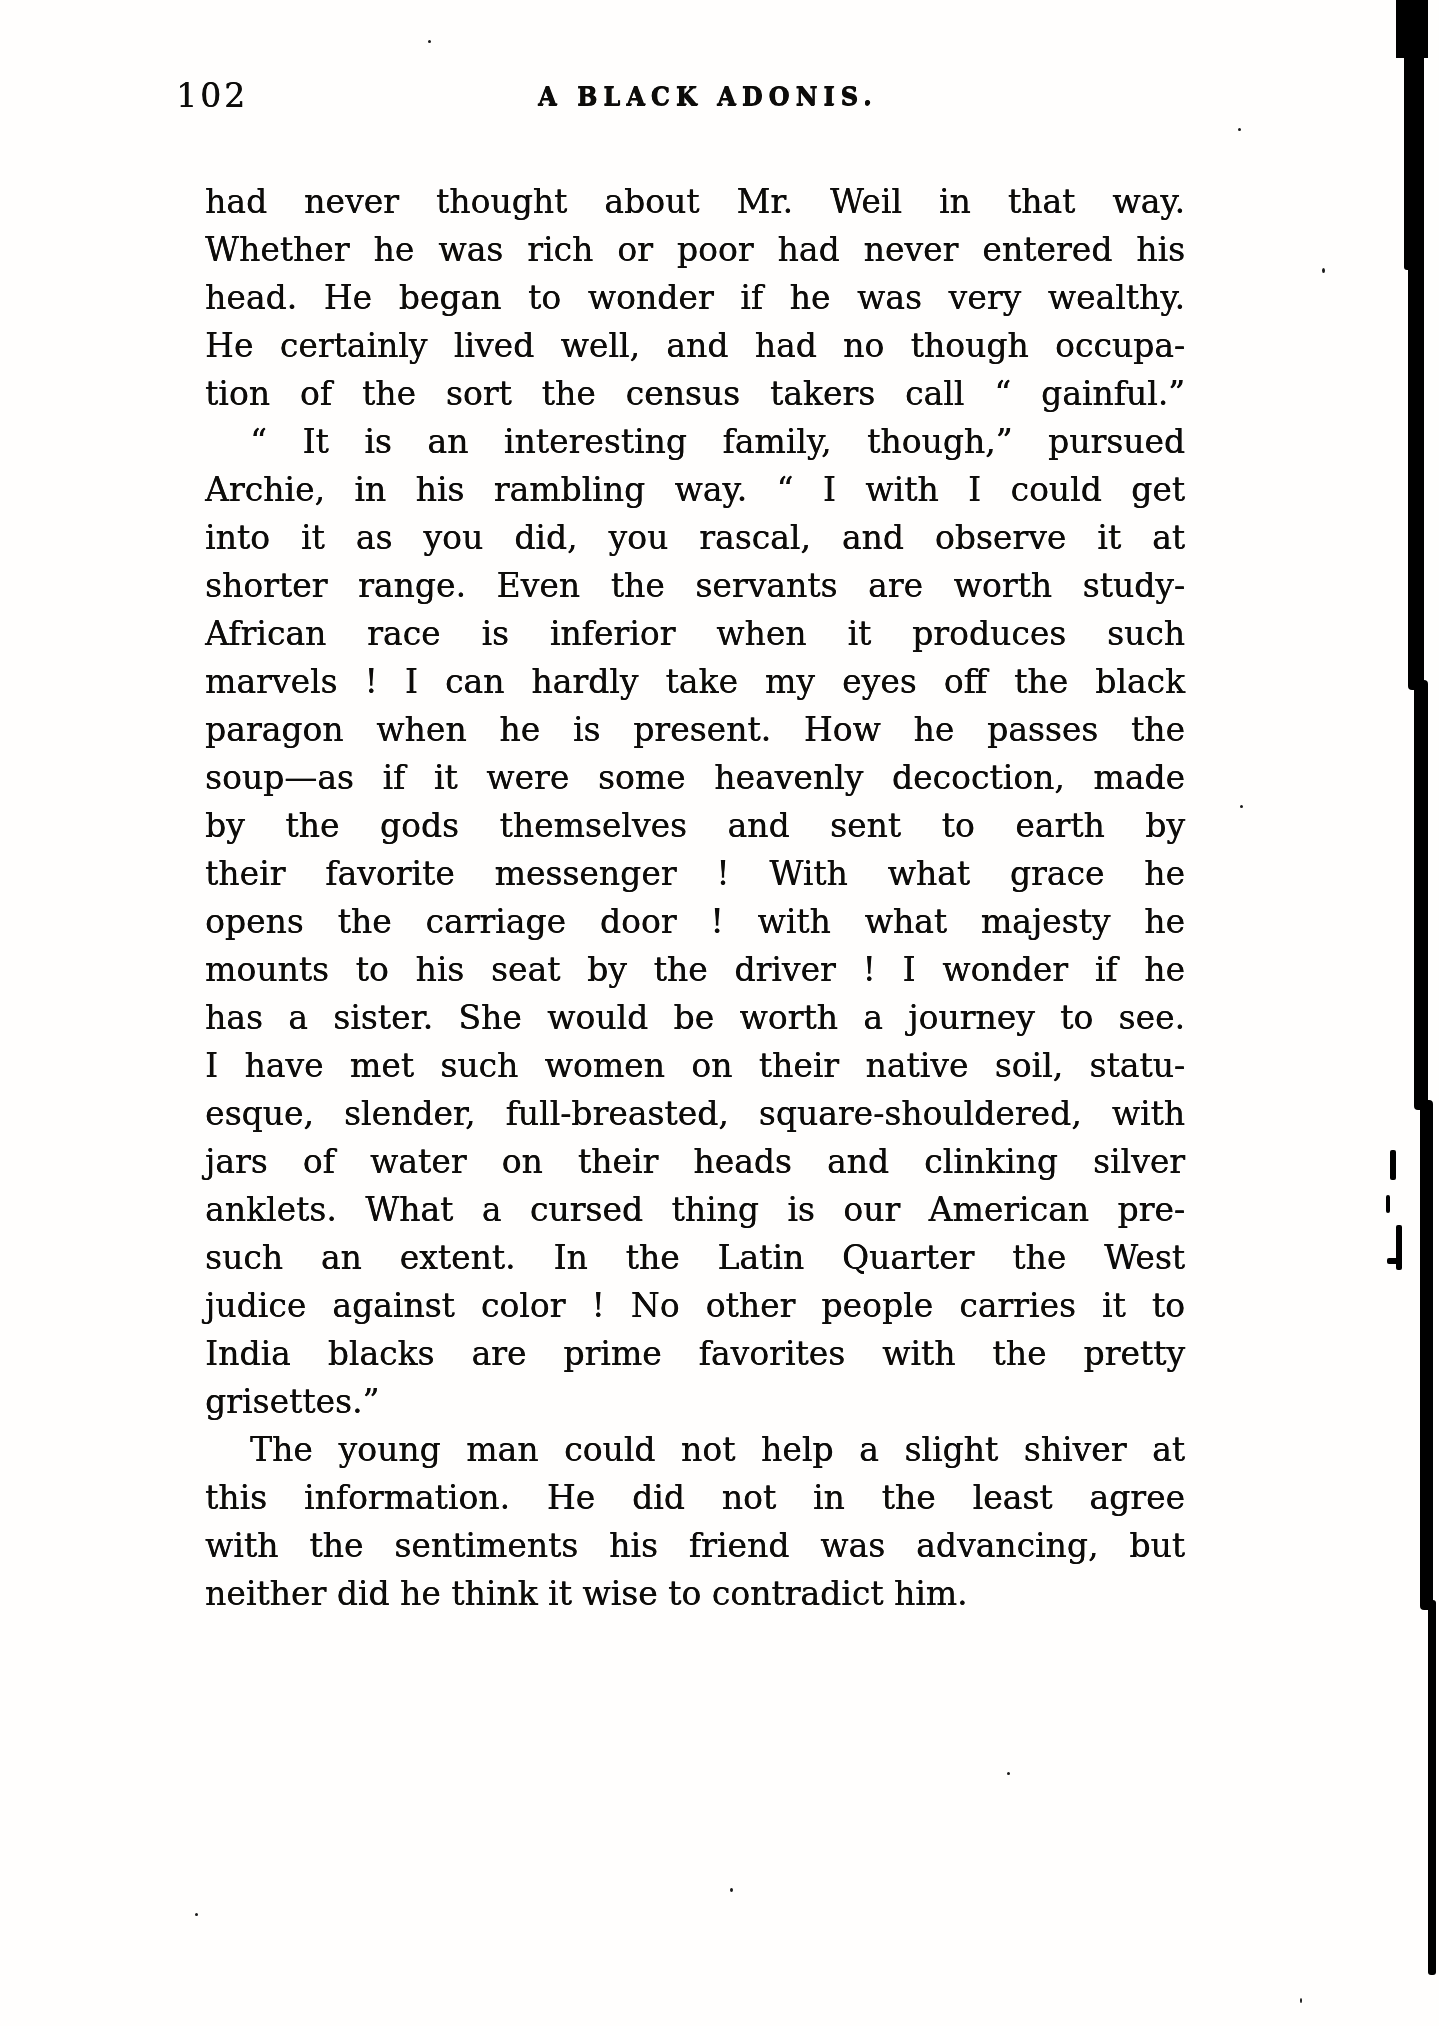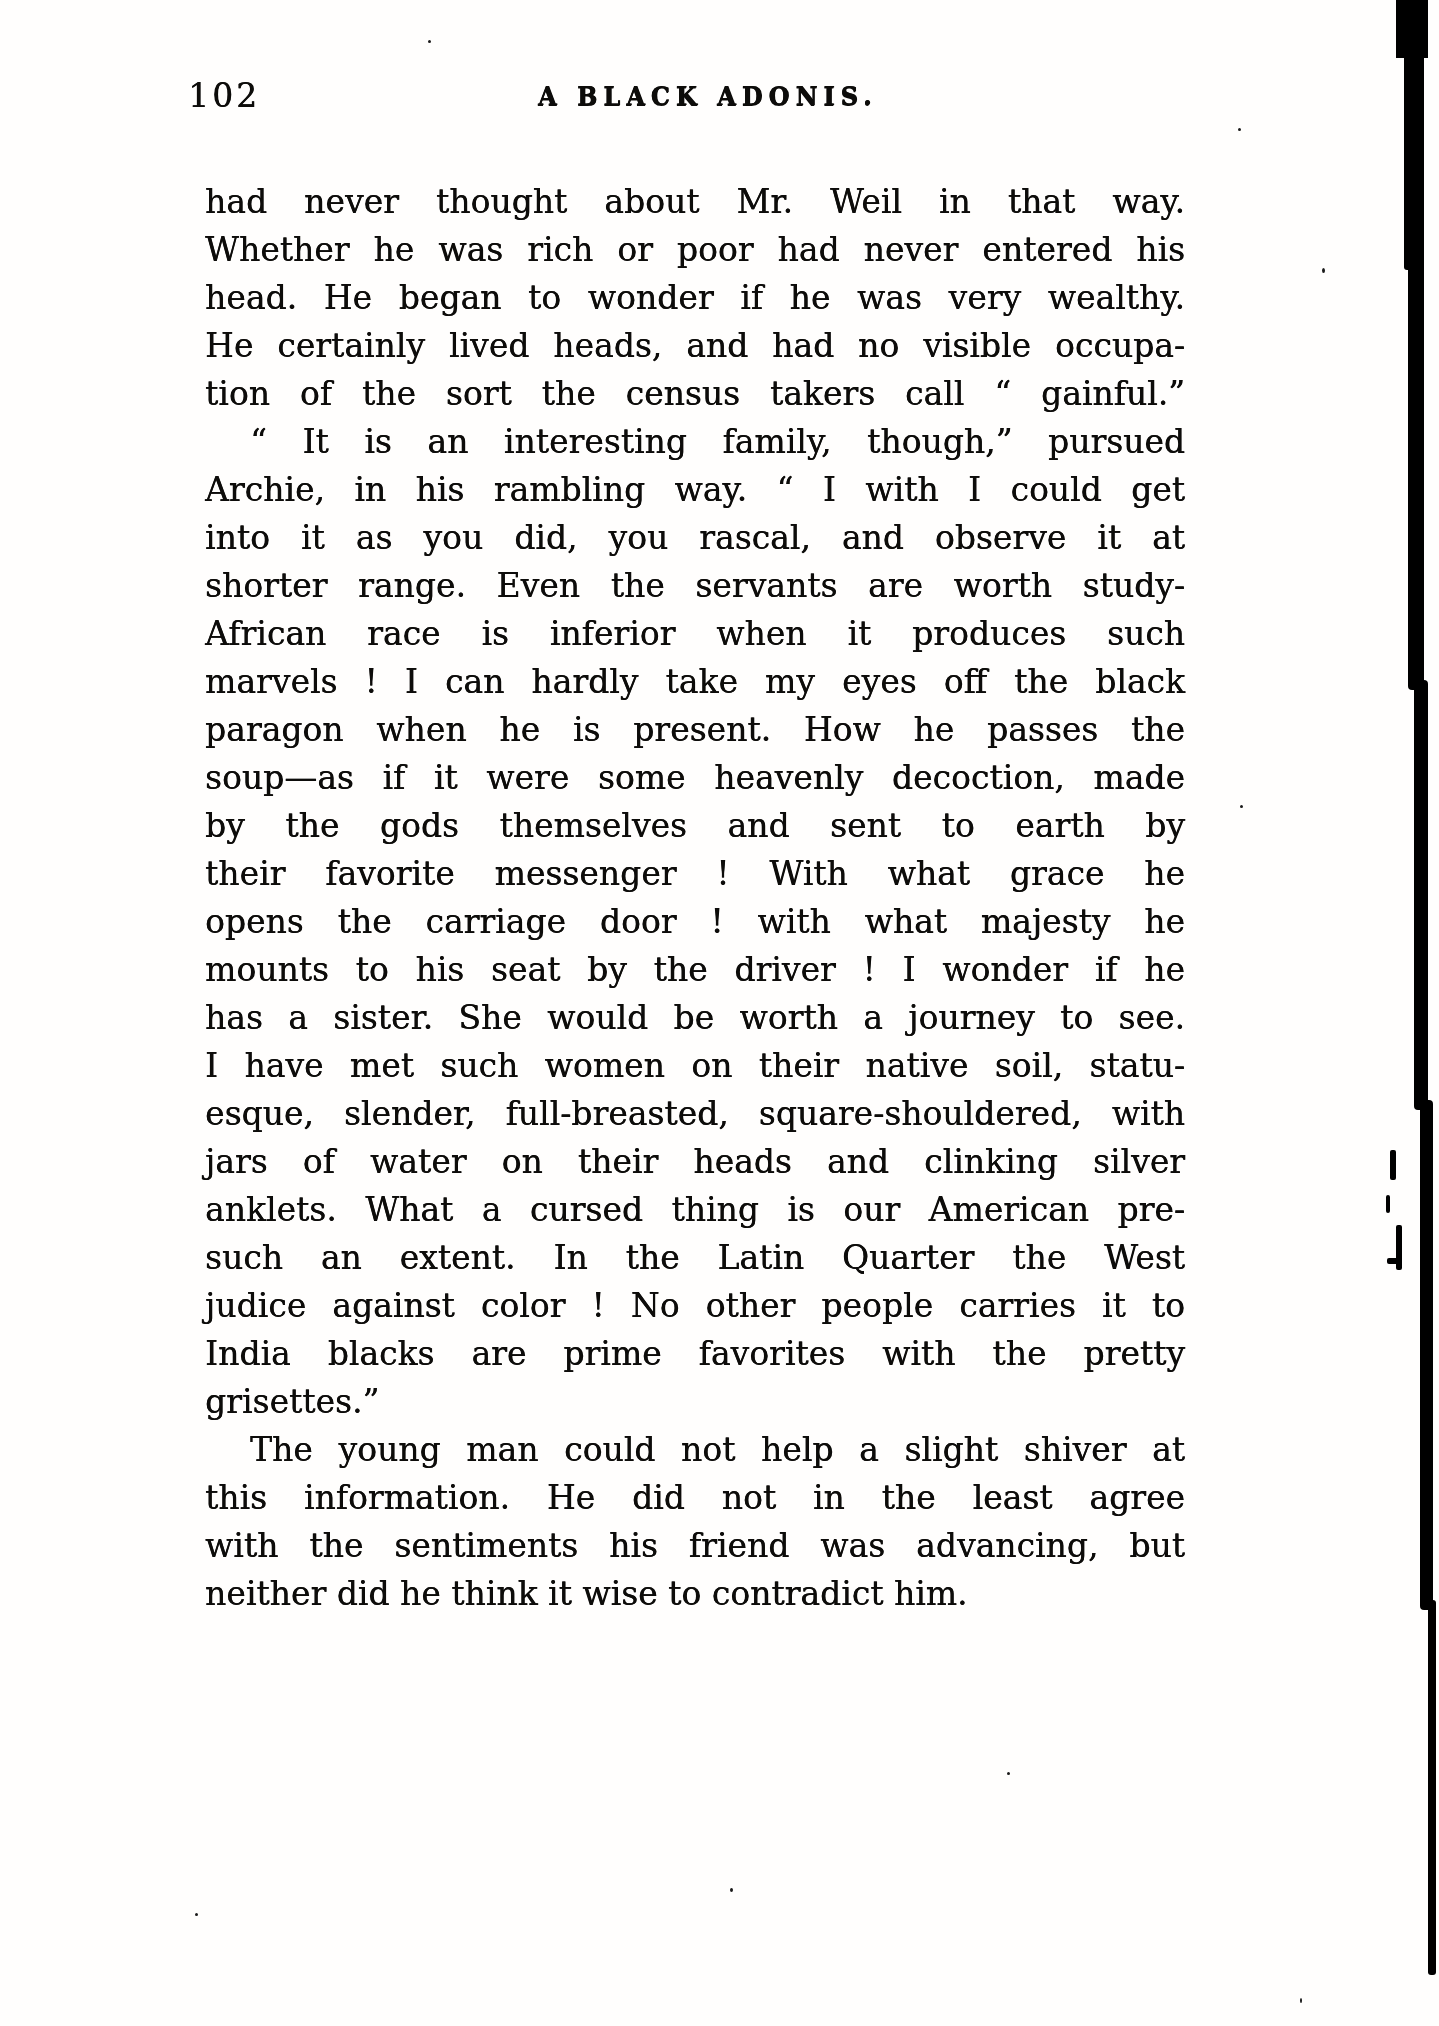--- a/index.html
+++ b/index.html
@@ -8,21 +8,21 @@
     width: 1439px;
     height: 2026px;
     background: #fffefd;
     overflow: hidden;
     font-family: "DejaVu Serif", serif;
     color: #0d0c0a;
   }
   
   .page-number {
     position: absolute;
-    left: 188px;
+    left: 176px;
     top: 76px;
     font-size: 33px;
     letter-spacing: 3px;
     text-shadow: 0.4px 0 0 currentColor;
   }
   .running-title {
     position: absolute;
     left: 538px;
     top: 82px;
     font-size: 24px;
@@ -59,21 +59,21 @@
 <div class="page">
 
   <span class="page-number">102</span>
 
   <span class="running-title">A BLACK ADONIS.</span>
 
   <div class="text-block">
       <div class="line">had never thought about Mr. Weil in that way.</div>
       <div class="line">Whether he was rich or poor had never entered his</div>
       <div class="line">head. He began to wonder if he was very wealthy.</div>
-      <div class="line">He certainly lived heads, and had no visible occupa-</div>
+      <div class="line">He certainly lived well, and had no though occupa-</div>
       <div class="line">tion of the sort the census takers call “ gainful.”</div>
       <div class="line indent">“ It is an interesting family, though,” pursued</div>
       <div class="line">Archie, in his rambling way. “ I with I could get</div>
       <div class="line">into it as you did, you rascal, and observe it at</div>
       <div class="line">shorter range. Even the servants are worth study-</div>
       <div class="line">African race is inferior when it produces such</div>
       <div class="line">marvels ! I can hardly take my eyes off the black</div>
       <div class="line">paragon when he is present. How he passes the</div>
       <div class="line">soup—as if it were some heavenly decoction, made</div>
       <div class="line">by the gods themselves and sent to earth by</div>

